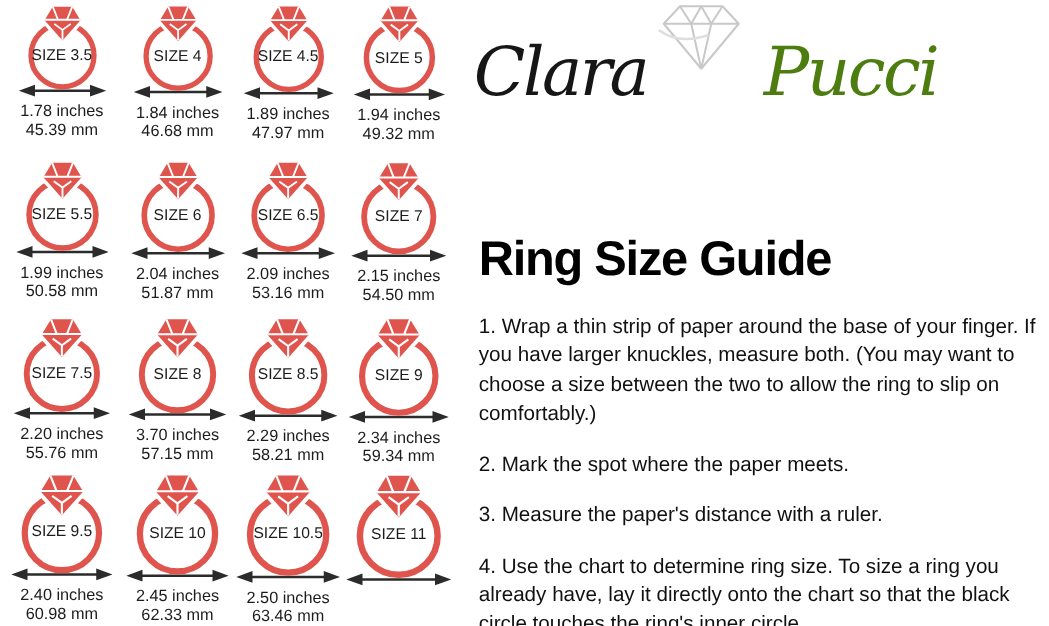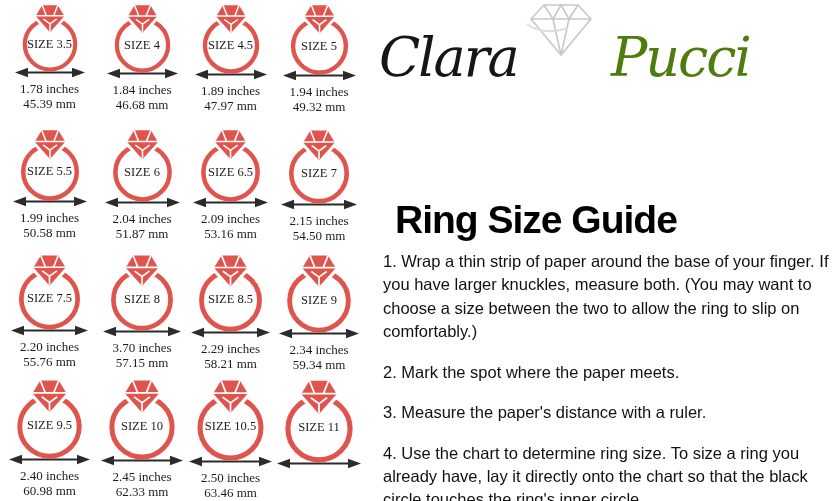--- a/index.html
+++ b/index.html
@@ -2,37 +2,37 @@
 <html><head>
 <meta charset="utf-8">
 <style>
   html,body{margin:0;padding:0;}
   .page{position:relative;width:839px;height:501px;background:#ffffff;overflow:hidden;
         font-family:"Liberation Sans", sans-serif;}
 
   
   .chart{position:absolute;left:2px;top:0;width:368px;height:374px;display:grid;
          grid-template-columns:95px 90px 87px 90px;
-         grid-template-rows:125px 125px 125px 126px;font-family:Liberation Serif, serif;}
+         grid-template-rows:125px 125px 125px 126px;}
   .cell{display:flex;flex-direction:column;align-items:center;padding-top:4px;}
   .ringwrap{position:relative;}
   .size-label{position:absolute;left:50%;top:49%;transform:translateX(-50%);
               font-size:12.5px;color:#1c1c1c;white-space:nowrap;}
   .arrow{margin-top:-6px;}
   .meas{margin-top:3px;text-align:center;font-size:13px;line-height:14.5px;color:#1c1c1c;}
 
   
   .right{position:absolute;left:375px;top:0;width:458px;height:501px;}
   .logo{position:relative;height:100px;}
   .logo-word{position:absolute;font-family:"DejaVu Serif", serif;font-style:italic;
              font-weight:normal;font-size:54px;letter-spacing:-2px;top:26px;}
   .clara{left:4px;color:#161616;}
   .pucci{left:236px;}
   .logo-diamond{position:absolute;left:134px;top:2px;}
-  .title{position:absolute;left:8px;top:186px;margin:12px;font-size:39px;font-weight:bold;
+  .title{position:absolute;left:8px;top:186px;margin:0;font-size:39px;font-weight:bold;
          color:#000;letter-spacing:-1px;}
   .instructions{position:absolute;left:8px;top:250px;width:446px;}
   .instruction{margin:0 0 17px 0;font-size:16.5px;line-height:1.42;color:#111;}
 </style>
 </head>
 <body>
 
 <div class="page">
 
   <div class="chart">

